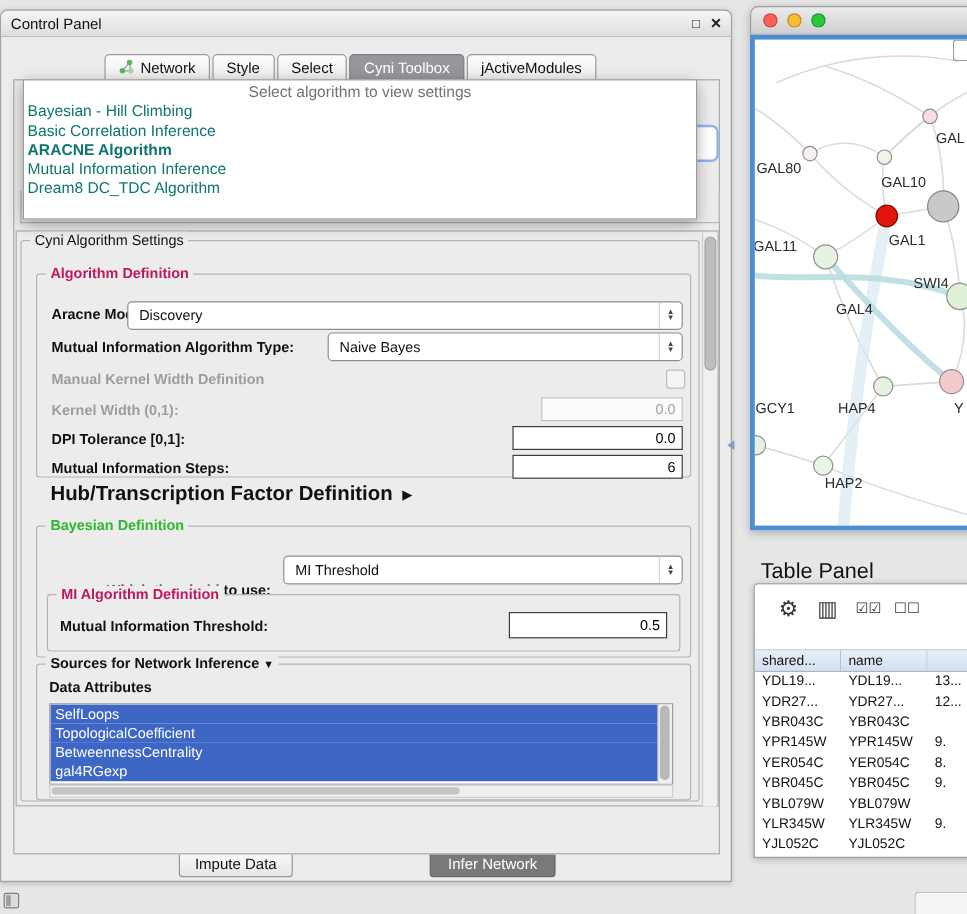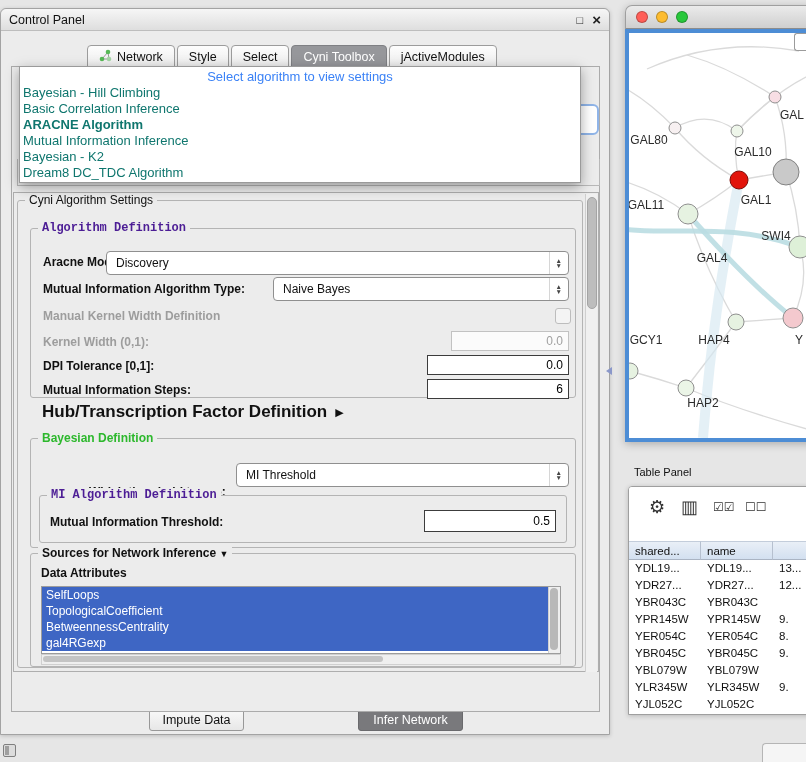--- a/index.html
+++ b/index.html
@@ -28,33 +28,33 @@
   
   .cp-inner{left:10px;top:57px;width:589px;height:646px;border:1px solid #ababab;background:#ececec;z-index:1;}
 
   
   .frag-group{left:16px;top:150px;width:583px;height:27px;border:1px solid #b8b8b8;border-top:none;z-index:2;}
   .frag-spinner{left:560px;top:95px;width:38px;height:31px;background:#fff;border:2px solid #8fb4e8;border-radius:6px;z-index:4;}
 
   
   .popup{left:18px;top:57px;width:562px;height:117px;background:#fff;border:1px solid #9a9a9a;
          box-shadow:0 4px 12px rgba(0,0,0,.35);z-index:30;font-size:13px;padding-top:1px;}
-  .popup .prompt{height:17px;line-height:17px;text-align:center;color:#3b82f6;}
+  .popup .prompt{height:17px;line-height:17px;text-align:center;color:#737373;}
   .popup .item{height:16px;line-height:16px;padding-left:3px;color:#0f766e;}
   .popup .item.selected{font-weight:bold;}
 
   
   .scrollpane{left:12px;top:183px;width:586px;height:480px;border:1px solid #aeaeae;z-index:2;}
   .vscroll{position:absolute;right:1px;top:1px;width:11px;height:478px;background:#f0f0f0;border-left:1px solid #cfcfcf;}
   .vscroll .thumb{position:absolute;left:1px;top:3px;width:8px;height:110px;background:#bdbdbd;border:1px solid #a4a4a4;border-radius:5px;}
 
   .group{position:absolute;border:1px solid #b4b4b4;border-radius:3px;box-sizing:border-box;}
   .gtitle{position:absolute;top:-8px;left:7px;background:#ececec;padding:0 4px;font-size:12px;white-space:nowrap;}
   .gtitle.bold{font-weight:bold;}
-  .gtitle.blue{color:#4c1d95;font-weight:bold;font-family:Liberation Mono, monospace;}
+  .gtitle.blue{color:#be185d;font-weight:bold;}
   .gtitle.green{color:#2db82d;font-weight:bold;}
 
   .lbl{position:absolute;font-size:12px;font-weight:bold;white-space:nowrap;color:#111;}
   .lbl.disabled{color:#9d9d9d;}
 
   .combo{position:absolute;background:#fff;border:1px solid #8f8f8f;border-radius:4px;display:flex;
          align-items:center;padding-left:9px;font-size:12px;box-sizing:border-box;}
   .combo .arrows{margin-left:auto;height:100%;display:flex;flex-direction:column;align-items:center;
                  justify-content:center;padding:0 6px;border-left:1px solid #d6d6d6;color:#444;}
   .combo .arrows i{font-style:normal;font-size:6.5px;line-height:5.5px;}
@@ -88,21 +88,21 @@
   .net-window{left:625px;top:5px;width:200px;height:437px;border-radius:7px 0 0 0;box-shadow:0 2px 8px rgba(0,0,0,.25);}
   .net-titlebar{left:0;top:0;width:100%;height:24px;background:linear-gradient(#ebebeb,#cfcfcf);
                 border:1px solid #9f9f9f;border-bottom:1px solid #8c8c8c;border-radius:7px 0 0 0;
                 display:flex;align-items:center;padding-left:10px;}
   .tl{width:12px;height:12px;border-radius:50%;margin-right:8px;box-sizing:border-box;border:1px solid rgba(0,0,0,.25);}
   .net-content{left:0;top:24px;width:100%;height:413px;background:#fff;border:4px solid #4d8dd5;overflow:hidden;}
   .node-label{position:absolute;font-size:12px;color:#2b2b2b;transform:translate(-50%,-50%);white-space:nowrap;}
   .net-toolbar-frag{left:794px;top:33px;width:12px;height:18px;background:#fff;border:1px solid #9b9b9b;border-right:none;border-radius:3px 0 0 3px;z-index:8;}
 
   
-  .tp-title{left:634px;top:466px;font-size:11px;color:#111;}
+  .tp-title{left:634px;top:466px;font-size:18px;color:#111;}
   .tp-window{left:628px;top:486px;width:195px;height:229px;background:#fff;border:1px solid #9f9f9f;
              border-radius:4px 0 0 0;box-shadow:0 1px 5px rgba(0,0,0,.2);overflow:hidden;}
   .tp-toolbar{position:absolute;left:0;top:0;width:100%;height:44px;background:#fff;}
   .tp-icon{position:absolute;color:#333;cursor:default;}
   .tp-header{position:absolute;left:0;top:54px;width:100%;height:19px;display:flex;}
   .th{box-sizing:border-box;height:19px;padding:3px 0 0 6px;font-size:11.5px;
       background:linear-gradient(#e9eff7,#d3e0f0);border-right:1px solid #b6c0cf;
       border-top:1px solid #c3cddb;border-bottom:1px solid #aab4c3;white-space:nowrap;overflow:hidden;}
   .tp-rows{position:absolute;left:0;top:73px;width:100%;}
   .tr{display:flex;height:17px;}
@@ -155,21 +155,20 @@
   <div class="abs cp-inner"></div>
   <div class="abs frag-group"></div>
   <div class="abs frag-spinner"></div>
 
   <div class="abs popup">
     <div class="prompt">Select algorithm to view settings</div>
     <div class="item">Bayesian - Hill Climbing</div>
     <div class="item">Basic Correlation Inference</div>
     <div class="item selected">ARACNE Algorithm</div>
     <div class="item">Mutual Information Inference</div>
-    <div class="item">Bayesian - K2</div>
     <div class="item">Dream8 DC_TDC Algorithm</div>
   </div>
 
   <div class="abs scrollpane">
     <div class="vscroll">
         <div class="thumb"></div>
       </div>
   </div>
 
   <div class="group" style="left:16px;top:191px;width:566px;height:468px;z-index:3;">

